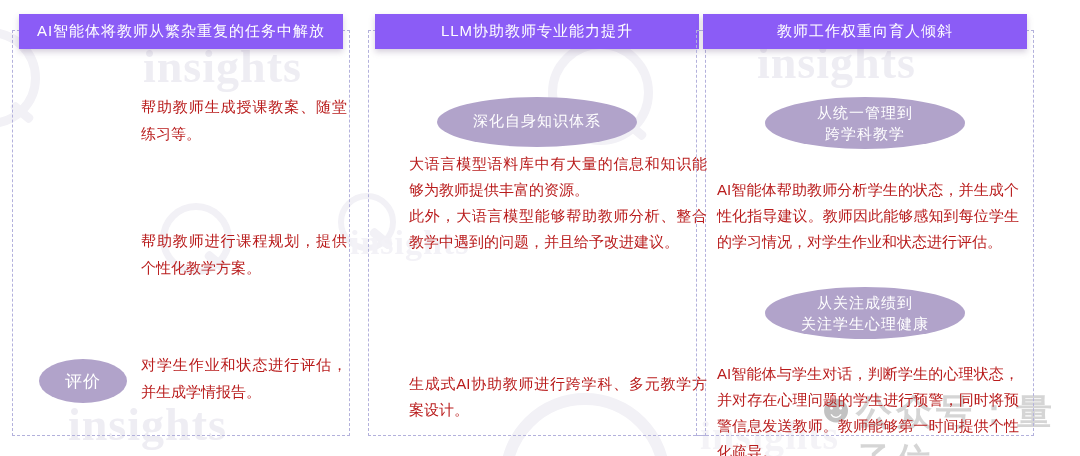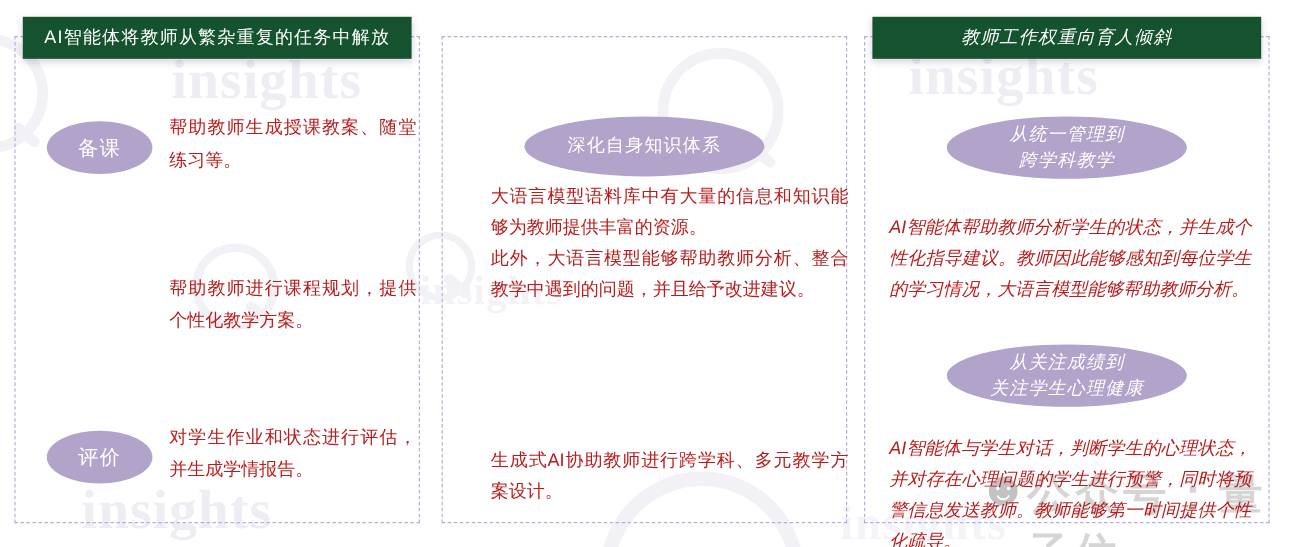--- a/index.html
+++ b/index.html
@@ -35,26 +35,26 @@
 
   
   .panel{
     position:absolute;top:30px;width:338px;height:406px;
     border:1px dashed #b3b1dc;
     box-sizing:border-box;
     z-index:1;
   }
   #panel-1{left:12px;}
   #panel-2{left:368px;}
-  #panel-3{left:720px;font-style:italic;}
+  #panel-3{left:696px;}
 
   .panel-header{
     position:absolute;top:-17px;left:50%;transform:translateX(-50%);
     width:calc(100% - 12px);height:35px;
-    background:#14532d;color:#ffffff;
+    background:#8b5cf6;color:#ffffff;
     font-size:15px;letter-spacing:1px;
     display:flex;align-items:center;justify-content:center;
     box-shadow:0 3px 6px rgba(120,100,140,0.30);
     white-space:nowrap;
   }
 
   .oval{
     position:absolute;
     background:#b1a3ca;color:#ffffff;
     border-radius:50%;
@@ -105,46 +105,46 @@
   <div class="wm wm-text" style="left:68px;top:398px;font-size:46px;">insights</div>
   <div class="wm wm-ring" style="left:500px;top:393px;width:170px;height:170px;border-width:12px;"></div>
   <div class="wm wm-text" style="left:700px;top:412px;font-size:40px;color:#f4f3f7;">insights</div>
   <div class="wm wm-qbit-icon" style="left:815px;top:388px;">☻</div>
   <div class="wm wm-qbit-text" style="left:856px;top:388px;">公众号：量子位</div>
 
   <div class="panel" id="panel-1">
     <div class="panel-header">AI智能体将教师从繁杂重复的任务中解放</div>
 
     <div class="p1-row" id="p1-row-1">
-      <div class="oval oval-small">备课</div>
       <div class="body-text">帮助教师生成授课教案、随堂练习等。</div>
     </div>
     <div class="p1-row" id="p1-row-2">
       <div class="body-text">帮助教师进行课程规划，提供个性化教学方案。</div>
     </div>
     <div class="p1-row" id="p1-row-3">
       <div class="oval oval-small">评价</div>
       <div class="body-text">对学生作业和状态进行评估，并生成学情报告。</div>
     </div>
   </div>
 
   <div class="panel" id="panel-2">
+    <div class="panel-header">LLM协助教师专业能力提升</div>
 
     <div class="oval oval-wide" style="top:66px;height:50px;font-family:Liberation Mono, monospace;">深化自身知识体系</div>
     <div class="body-text p23-text" style="top:120px;">大语言模型语料库中有大量的信息和知识能够为教师提供丰富的资源。
 此外，大语言模型能够帮助教师分析、整合教学中遇到的问题，并且给予改进建议。</div>
 
     <div class="body-text p23-text" style="top:340px;">生成式AI协助教师进行跨学科、多元教学方案设计。</div>
   </div>
 
   <div class="panel" id="panel-3">
     <div class="panel-header">教师工作权重向育人倾斜</div>
 
     <div class="oval oval-wide" style="top:66px;">从统一管理到
 跨学科教学</div>
-    <div class="body-text p23-text" id="p3-text-1" style="top: 146px; left: 20px; width: 302px;">AI智能体帮助教师分析学生的状态，并生成个性化指导建议。教师因此能够感知到每位学生的学习情况，大语言模型能够帮助教师分析。</div>
+    <div class="body-text p23-text" id="p3-text-1" style="top: 146px; left: 20px; width: 302px;">AI智能体帮助教师分析学生的状态，并生成个性化指导建议。教师因此能够感知到每位学生的学习情况，对学生作业和状态进行评估。</div>
 
     <div class="oval oval-wide" style="top:256px;">从关注成绩到
 关注学生心理健康</div>
     <div class="body-text p23-text" id="p3-text-2" style="top: 330px; left: 20px; width: 302px;">AI智能体与学生对话，判断学生的心理状态，并对存在心理问题的学生进行预警，同时将预警信息发送教师。教师能够第一时间提供个性化疏导。</div>
   </div>
 
 </div>
 
 </body></html>

